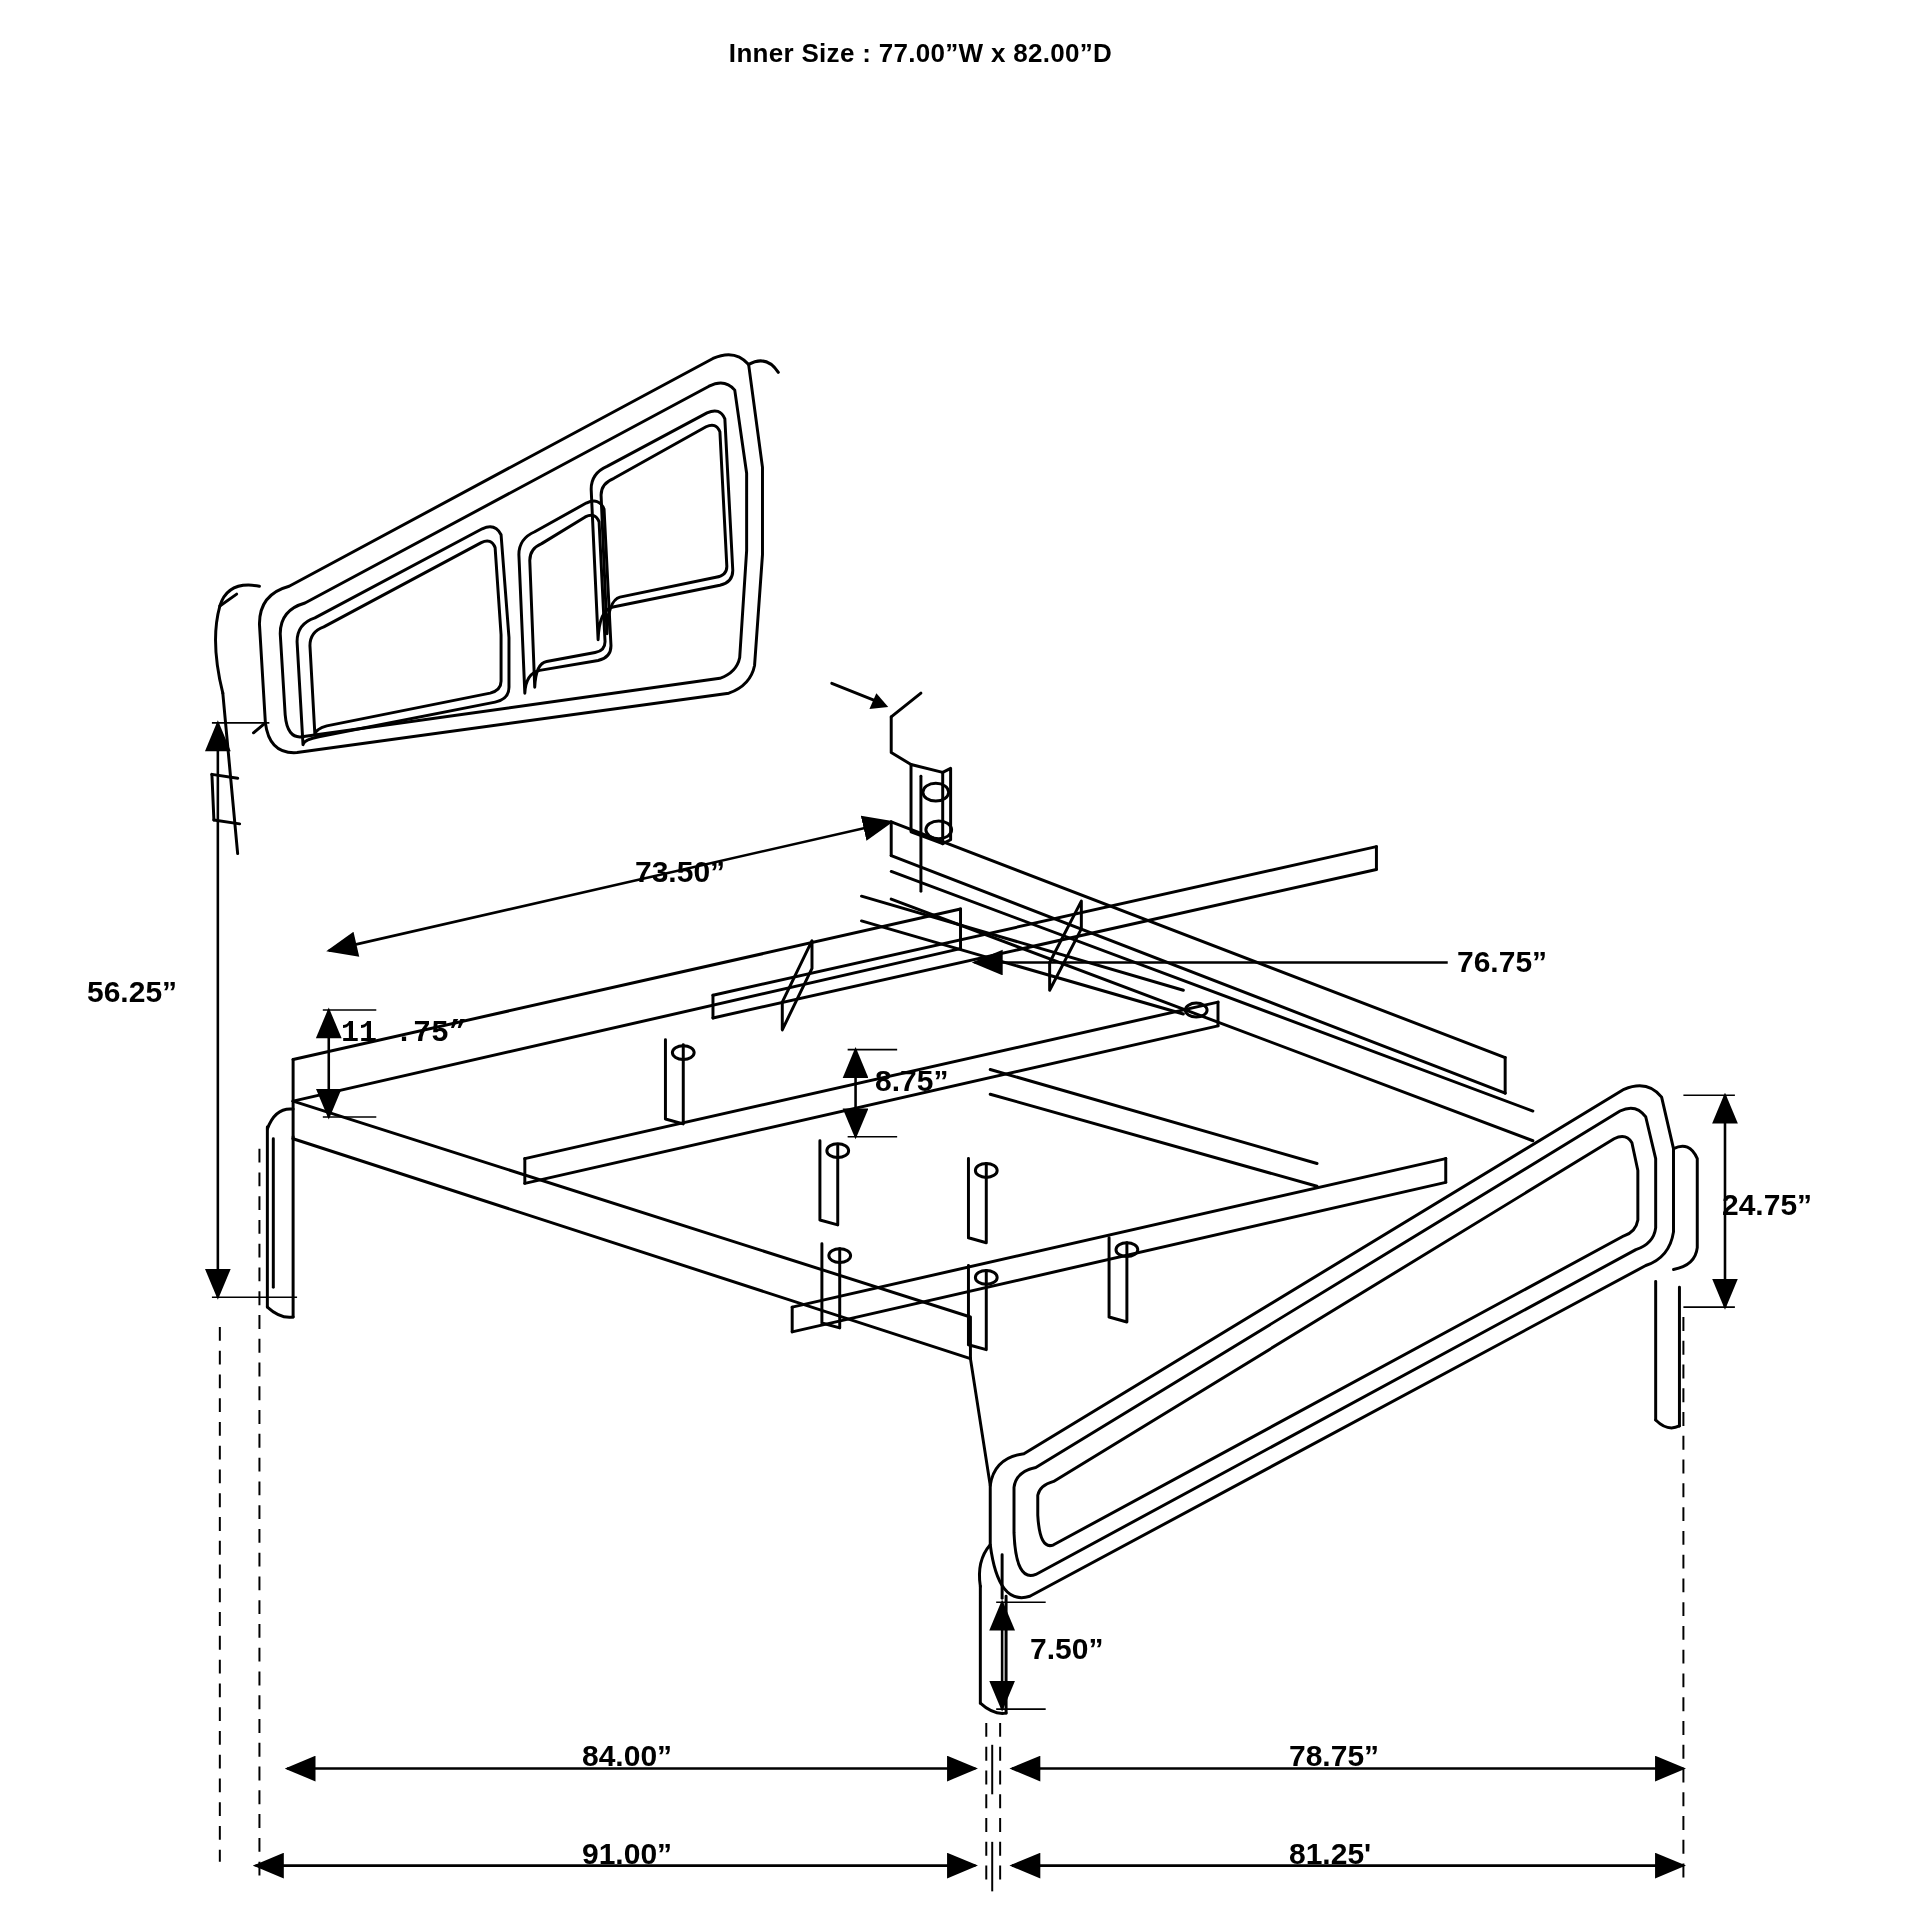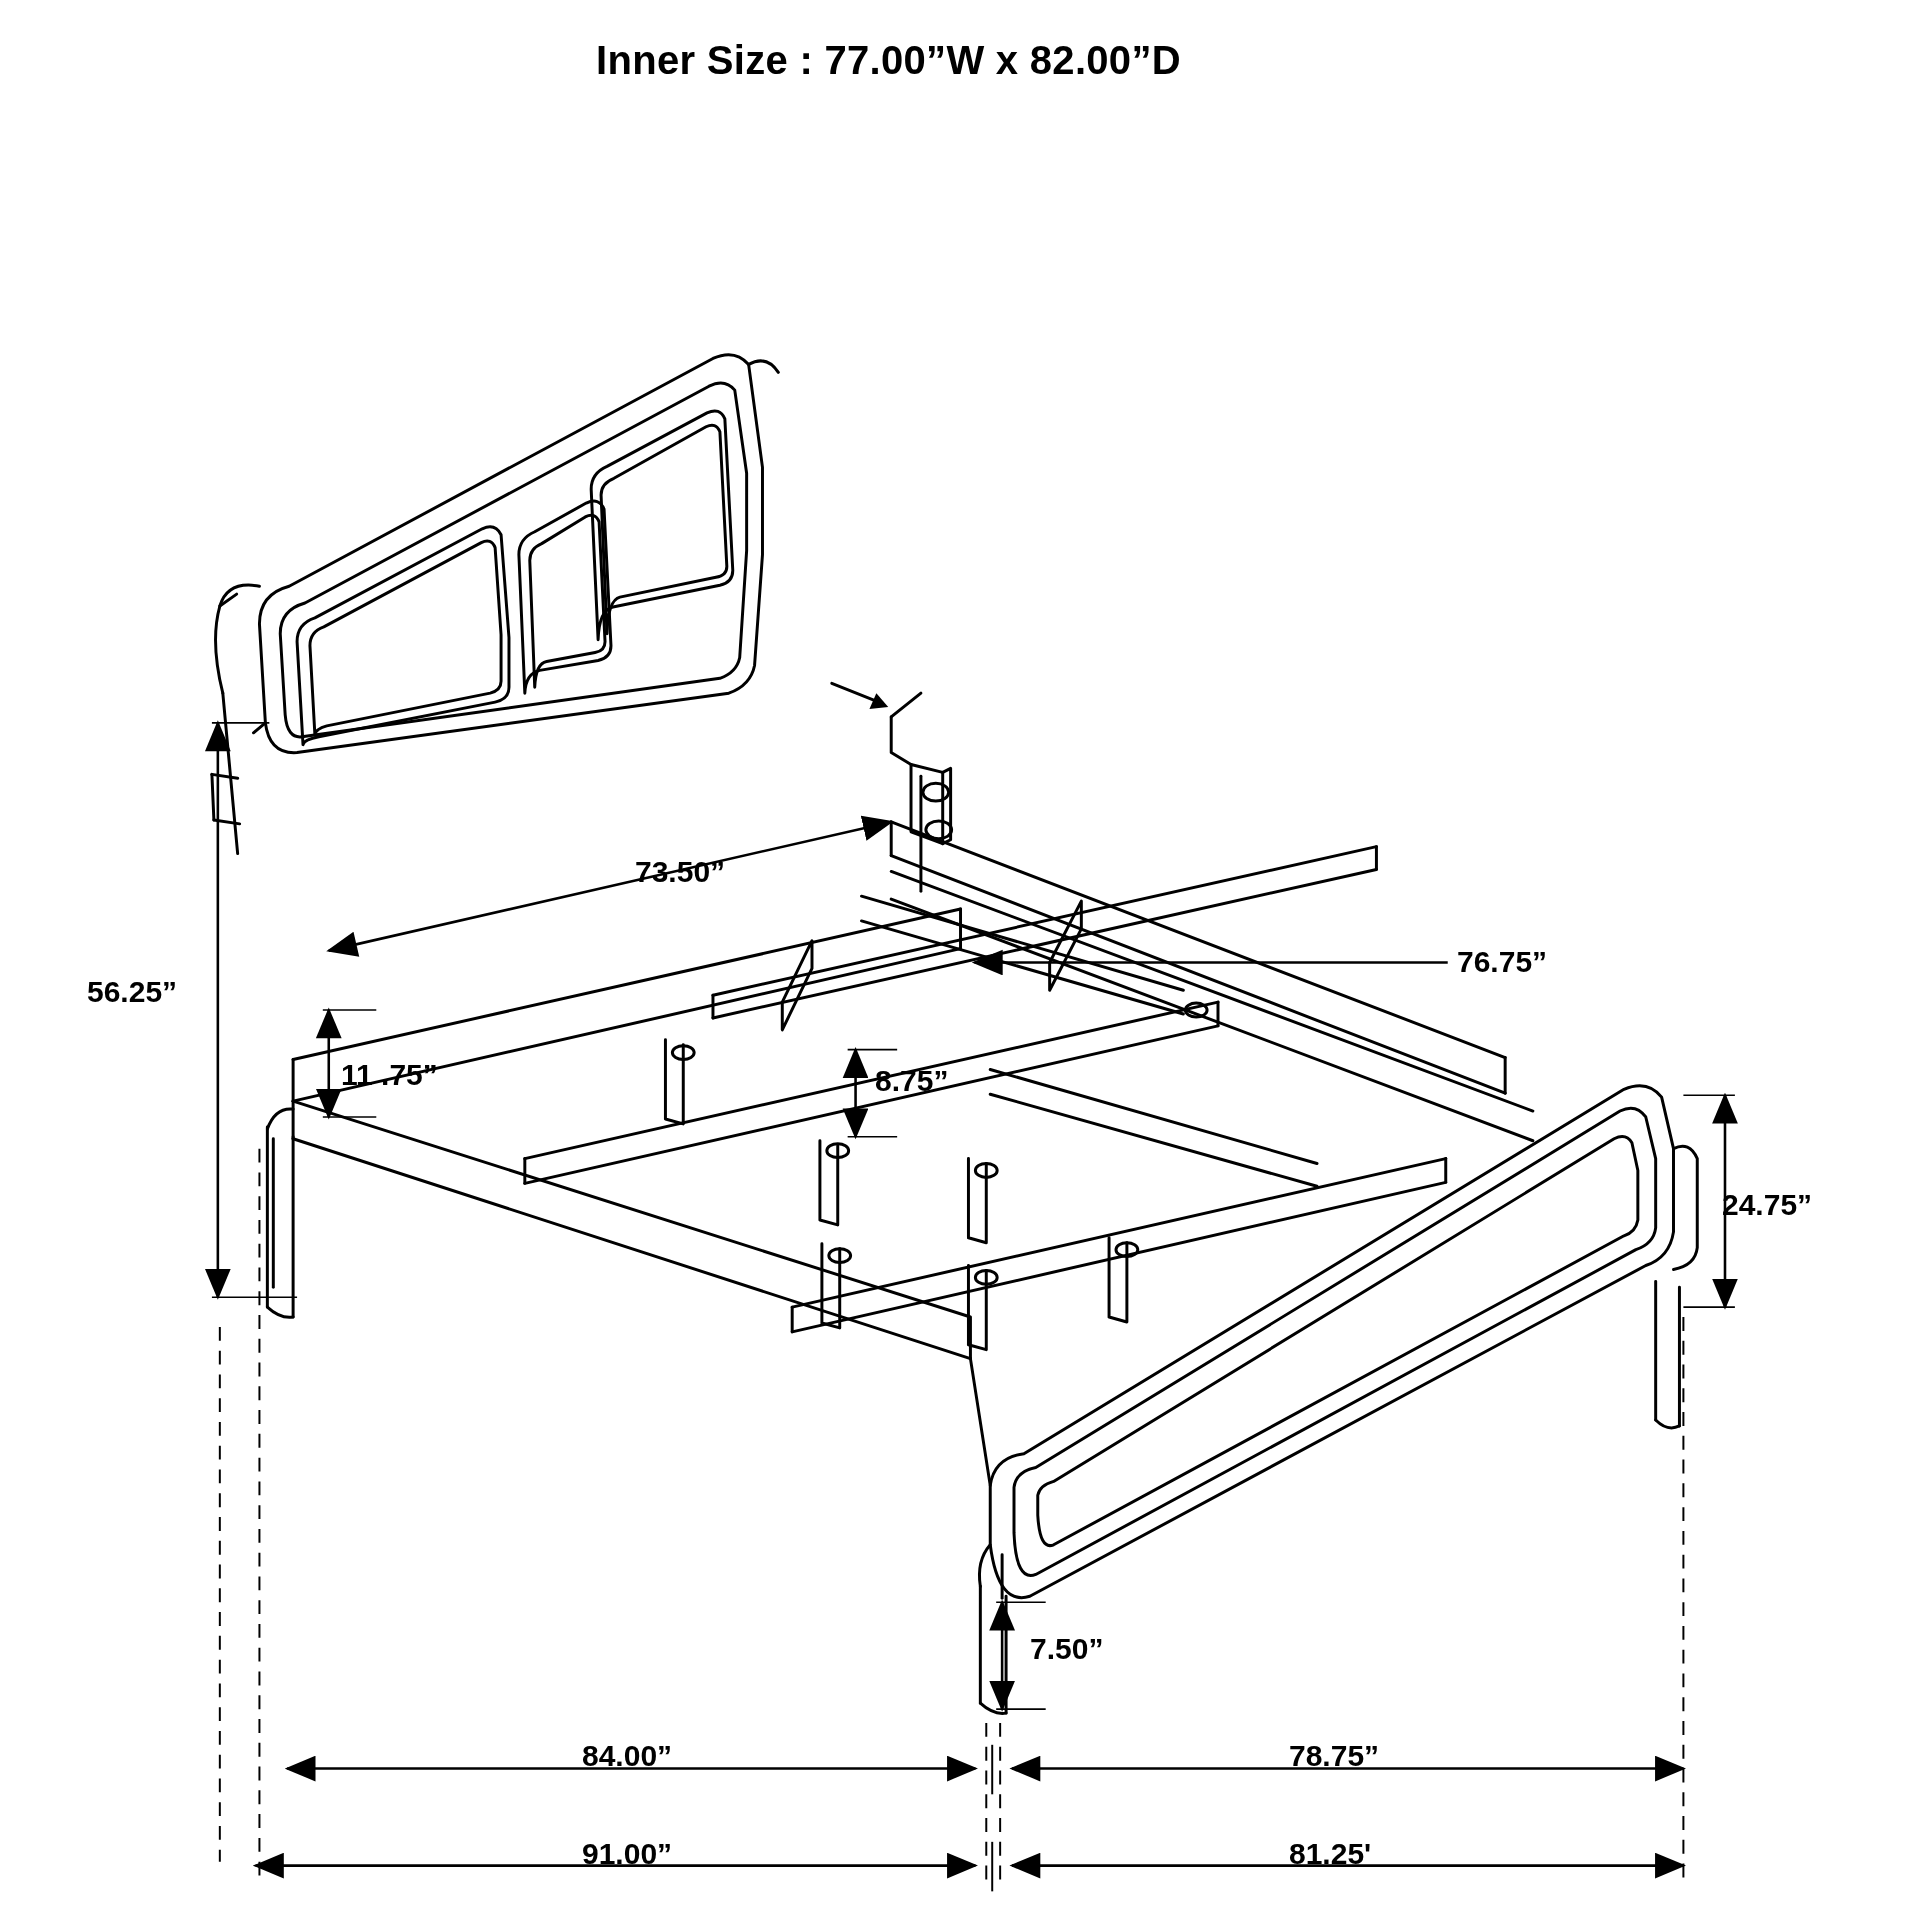--- a/index.html
+++ b/index.html
@@ -20,23 +20,24 @@
     left: 0; top: 0;
     width: 1927px;
     height: 1927px;
   }
   .title {
     position: absolute;
     top: 38px;
     left: 0;
     width: 1777px;
     text-align: center;
-    font-size: 40px;
+    font-size: 26px;
     font-weight: bold;
     letter-spacing: 0.3px;
+    padding-left: 32px;
   }
   svg.canvas {
     position: absolute;
     left: 0; top: 0;
     width: 1927px;
     height: 1927px;
   }
   .dimlabel {
     position: absolute;
     font-size: 30px;
@@ -213,21 +214,21 @@
       <line x1="1002" y1="1762" x2="1002" y2="1812" stroke-width="2"></line>
 
       <line x1="258" y1="1884" x2="985" y2="1884" marker-start="url(#arrStart)" marker-end="url(#arrEnd)"></line>
       <line x1="1022" y1="1884" x2="1700" y2="1884" marker-start="url(#arrStart)" marker-end="url(#arrEnd)"></line>
       <line x1="1002" y1="1860" x2="1002" y2="1910" stroke-width="2"></line>
     </g>
   </svg>
 
   <div class="dimlabel" style="left:87px; top:975px;text-align:center;">56.25”</div>
   <div class="dimlabel" style="left:626px; top:855px;margin-left:9px;">73.50”</div>
-  <div class="dimlabel" style="left:341px; top:1058px;">11 .75”</div>
+  <div class="dimlabel" style="left:341px; top:1016px;font-family:Liberation Mono, monospace;">11 .75”</div>
   <div class="dimlabel" style="left:875px; top:1064px;">8.75”</div>
   <div class="dimlabel" style="left:1457px; top:945px;">76.75”</div>
   <div class="dimlabel" style="left:1695px; top:1188px;padding-left:27px;">24.75”</div>
   <div class="dimlabel" style="left:1030px; top:1632px;">7.50”</div>
   <div class="dimlabel" style="left:582px; top:1739px;">84.00”</div>
   <div class="dimlabel" style="left:1289px; top:1739px;text-align:center;">78.75”</div>
   <div class="dimlabel" style="left:582px; top:1837px;">91.00”</div>
   <div class="dimlabel" style="left:1289px; top:1837px;">81.25'</div>
 
 </div>

